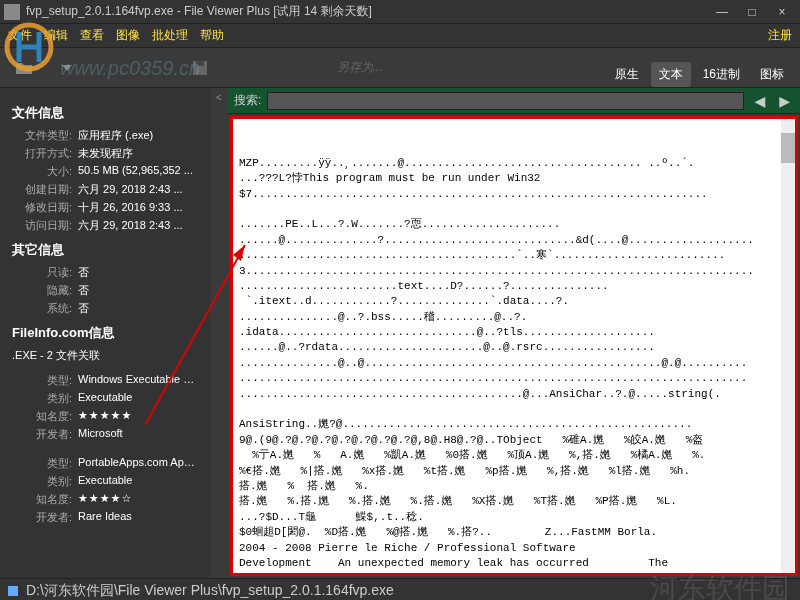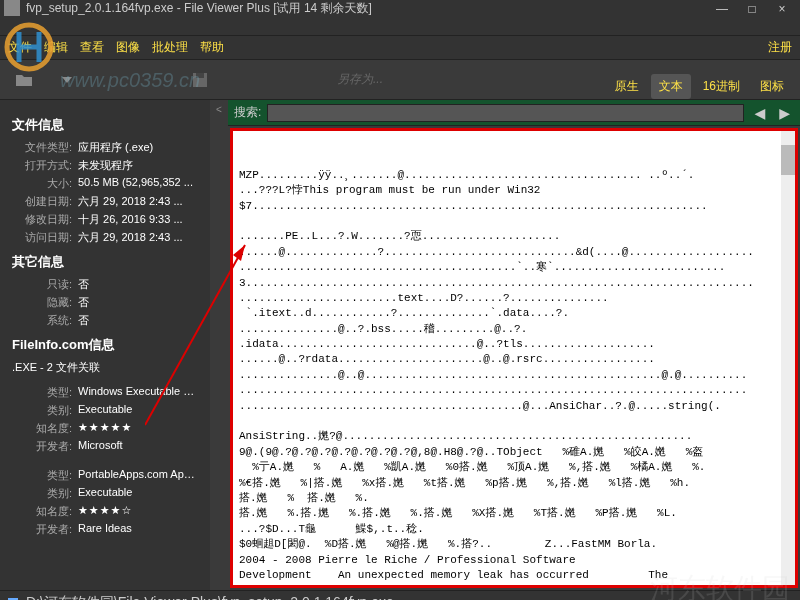--- a/index.html
+++ b/index.html
@@ -1,30 +1,30 @@
 <!DOCTYPE html>
 <html><head>
 <meta charset="utf-8">
 <style>
 * { margin: 0; padding: 0; box-sizing: border-box; }
 body { font-family: "Microsoft YaHei", Arial, sans-serif; font-size: 12px; background: #3a3a3a; color: #ccc; width: 800px; height: 600px; overflow: hidden; position: relative; }
-.titlebar { background: #333; height: 36px; display: flex; align-items: flex-start; padding: 0 4px; border-bottom: 1px solid #222; }
+.titlebar { background: #333; height: 24px; display: flex; align-items: center; padding: 0 4px; border-bottom: 1px solid #222; }
 .titlebar .icon { width: 16px; height: 16px; background: #888; margin-right: 6px; }
 .titlebar .title { flex: 1; color: #ccc; font-size: 12px; }
 .titlebar .winbtns { display: flex; gap: 2px; }
 .titlebar .winbtn { width: 28px; height: 18px; display: flex; align-items: center; justify-content: center; color: #ccc; cursor: pointer; }
 .menubar { background: #333; height: 24px; display: flex; align-items: center; padding: 0 8px; gap: 12px; border-bottom: 1px solid #222; }
 .menubar .menuitem { color: #fde047; cursor: pointer; }
 .menubar .register { margin-left: auto; }
 .toolbar { background: #3a3a3a; height: 40px; display: flex; align-items: center; padding: 0 8px; gap: 11px; border-bottom: 1px solid #222; position: relative; }
 .toolbutton { width: 32px; height: 32px; display: flex; align-items: center; justify-content: center; cursor: pointer; color: #888; }
 .toolbar .watermark { position: absolute; left: 60px; top: 0; height: 40px; display: flex; align-items: center; color: rgba(120,180,200,0.3); font-size: 20px; font-style: italic; pointer-events: none; }
 .toolbar .saveas { color: #666; margin-left: 110px; font-style: italic; }
 .toolbar .viewmodes { margin-left: auto; display: flex; gap: 4px; }
-.toolbar .vmode { padding: 4px 8px; color: #fde047; cursor: pointer; margin-top: 13px; }
+.toolbar .vmode { padding: 4px 8px; color: #ffffff; cursor: pointer; margin-top: 13px; }
 .toolbar .vmode.active { background: #555; border-radius: 3px; }
 .main { display: flex; height: 490px; }
 .sidebar { width: 210px; background: #333; padding: 8px 12px; overflow-y: auto; position: relative; }
 .sidebar h3 { color: #fff; font-size: 13px; font-weight: bold; margin: 8px 0 6px 0; }
 .sidebar .row { display: flex; margin: 3px 0; font-size: 11px; }
 .sidebar .label { color: #aaa; width: 60px; text-align: right; margin-right: 6px; }
 .sidebar .value { color: #fff; flex: 1; white-space: nowrap; overflow: hidden; text-overflow: ellipsis; }
 .sidebar .stars { color: #fff; letter-spacing: 1px; }
 .splitter { width: 18px; background: #3a3a3a; display: flex; flex-direction: column; align-items: center; padding-top: 4px; }
 .splitter .handle { color: #888; font-size: 10px; cursor: pointer; }

